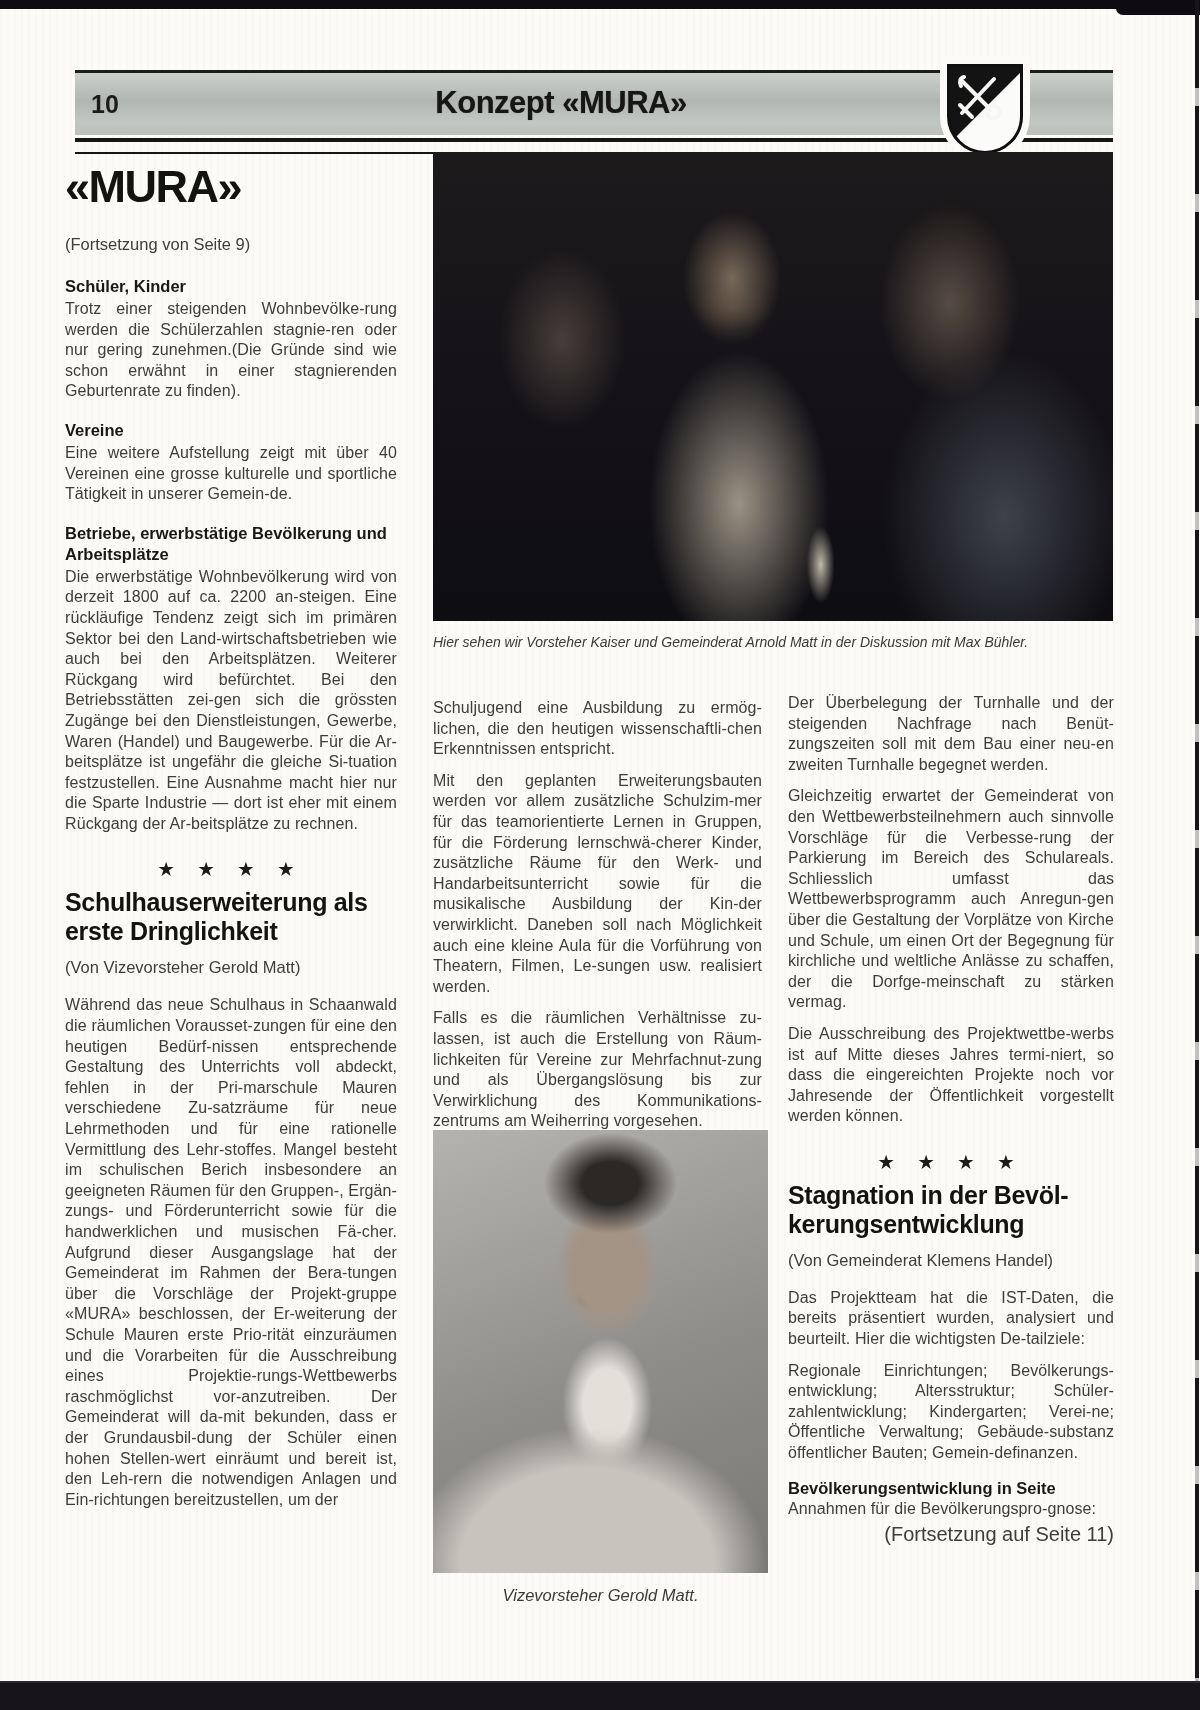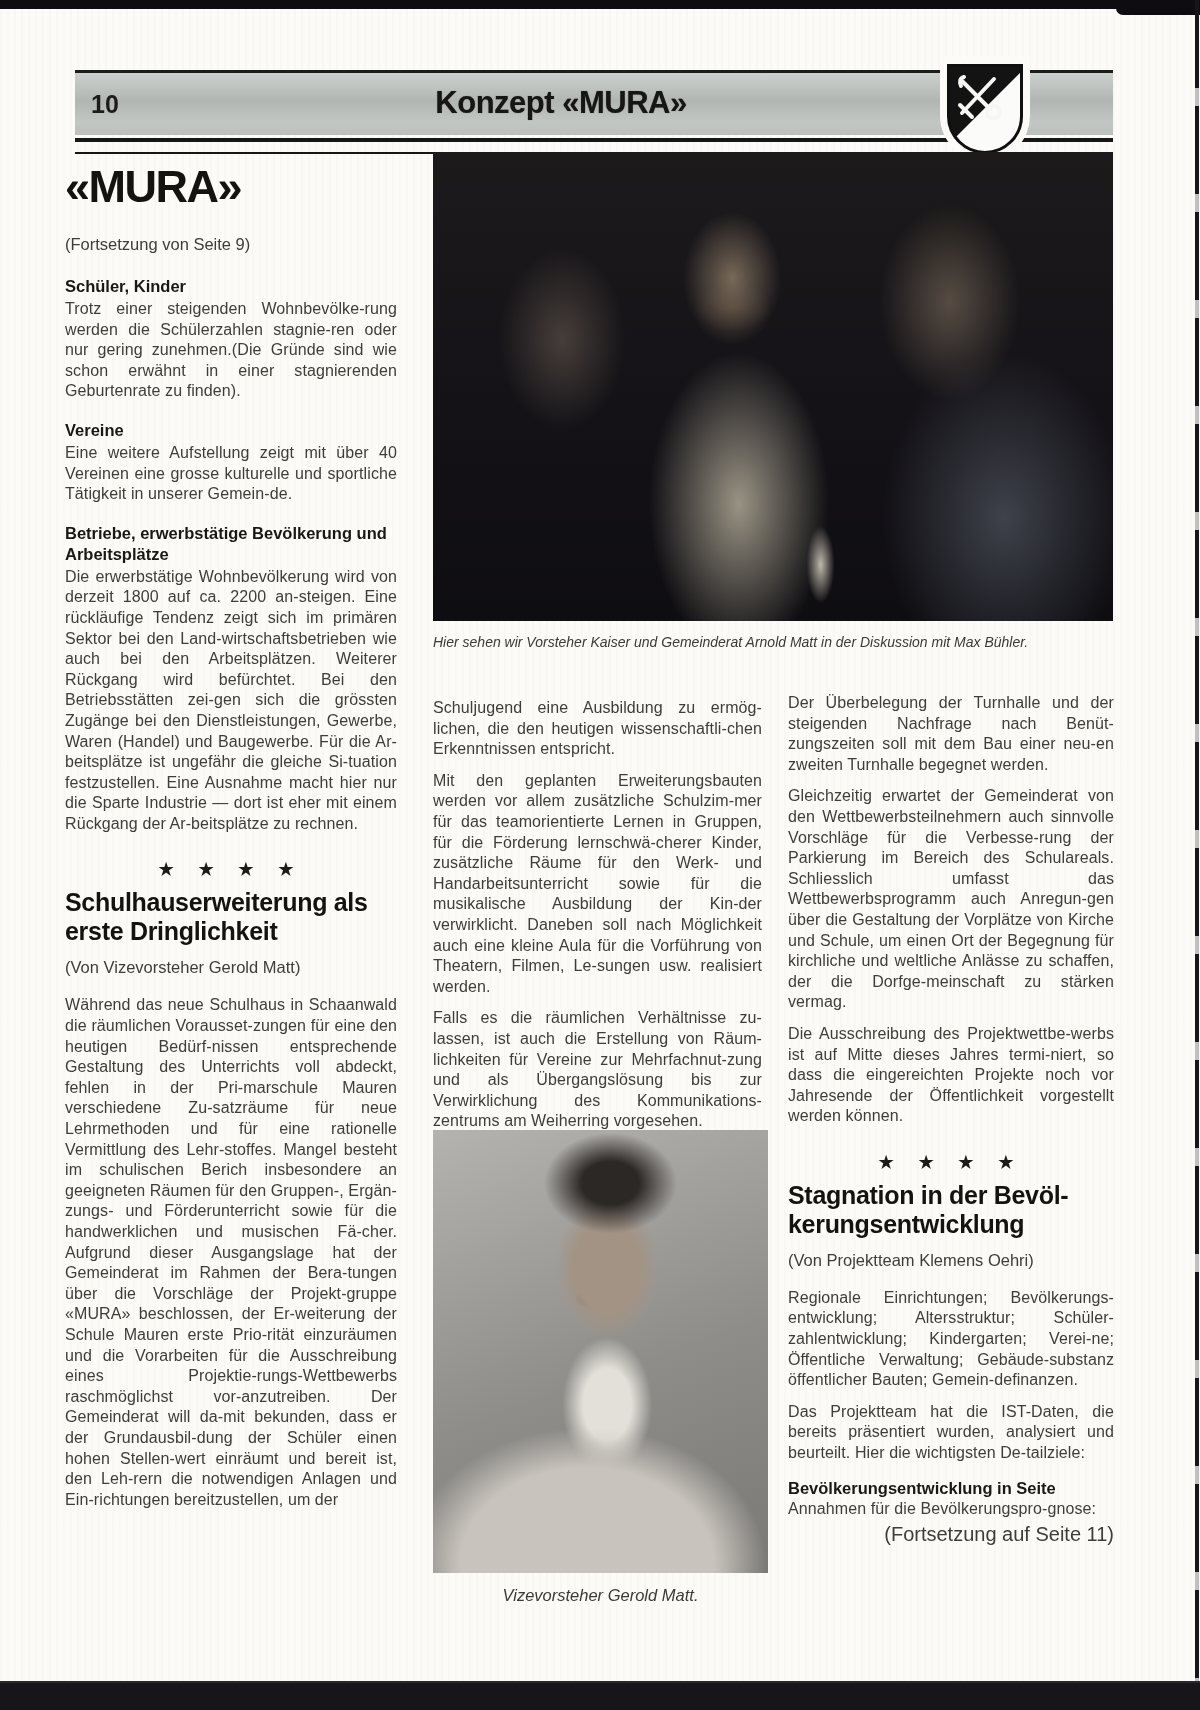--- a/index.html
+++ b/index.html
@@ -151,22 +151,22 @@
   <div class="photo2-caption">Vizevorsteher Gerold Matt.</div>
 
   <div class="col col-right">
     <p class="body-text">Der Überbelegung der Turnhalle und der steigenden Nachfrage nach Benüt-zungszeiten soll mit dem Bau einer neu-en zweiten Turnhalle begegnet werden.</p>
     <p class="body-text">Gleichzeitig erwartet der Gemeinderat von den Wettbewerbsteilnehmern auch sinnvolle Vorschläge für die Verbesse-rung der Parkierung im Bereich des Schulareals. Schliesslich umfasst das Wettbewerbsprogramm auch Anregun-gen über die Gestaltung der Vorplätze von Kirche und Schule, um einen Ort der Begegnung für kirchliche und weltliche Anlässe zu schaffen, der die Dorfge-meinschaft zu stärken vermag.</p>
     <p class="body-text">Die Ausschreibung des Projektwettbe-werbs ist auf Mitte dieses Jahres termi-niert, so dass die eingereichten Projekte noch vor Jahresende der Öffentlichkeit vorgestellt werden können.</p>
 
     <div class="stars">★ ★ ★ ★</div>
 
     <div class="art-title">Stagnation in der Bevöl-kerungsentwicklung</div>
-    <div class="byline">(Von Projektteam Klemens Oehri)</div>
+    <div class="byline">(Von Gemeinderat Klemens Handel)</div>
+    <p class="body-text">Das Projektteam hat die IST-Daten, die bereits präsentiert wurden, analysiert und beurteilt. Hier die wichtigsten De-tailziele:</p>
     <p class="body-text">Regionale Einrichtungen; Bevölkerungs-entwicklung; Altersstruktur; Schüler-zahlentwicklung; Kindergarten; Verei-ne; Öffentliche Verwaltung; Gebäude-substanz öffentlicher Bauten; Gemein-definanzen.</p>
-    <p class="body-text">Das Projektteam hat die IST-Daten, die bereits präsentiert wurden, analysiert und beurteilt. Hier die wichtigsten De-tailziele:</p>
 
     <div class="subhead">Bevölkerungsentwicklung in Seite</div>
     <p class="body-text" style="margin-bottom:0;">Annahmen für die Bevölkerungspro-gnose:</p>
     <div class="fortsetzung">(Fortsetzung auf Seite 11)</div>
   </div>
 
 </div>
 
 </body></html>

